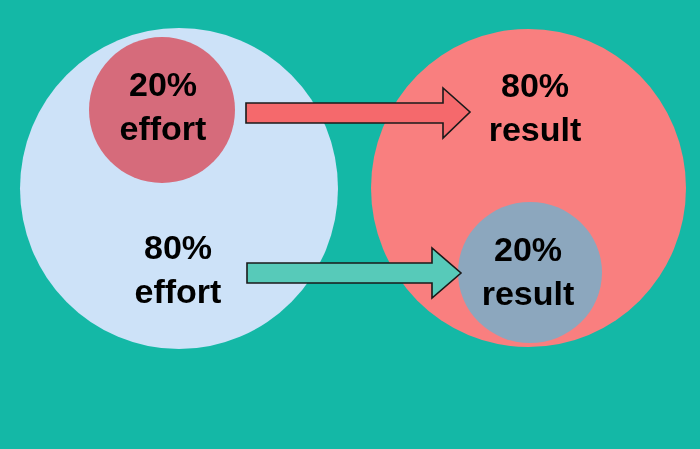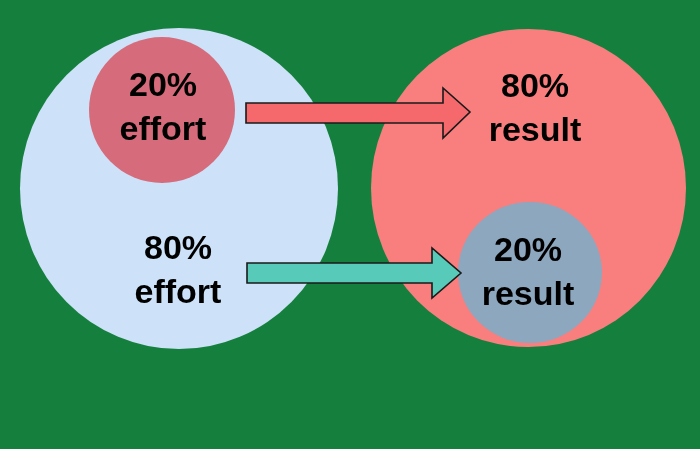--- a/index.html
+++ b/index.html
@@ -4,21 +4,21 @@
 <style>
   html, body {
     margin: 0;
     padding: 0;
     background: #ffffff;
   }
   .canvas {
     position: relative;
     width: 700px;
     height: 449px;
-    background: #15803d;
+    background: #14b8a6;
     overflow: hidden;
     font-family: "Liberation Sans", "DejaVu Sans", sans-serif;
   }
   .shapes-svg {
     position: absolute;
     left: 0;
     top: 0;
     width: 700px;
     height: 449px;
   }

